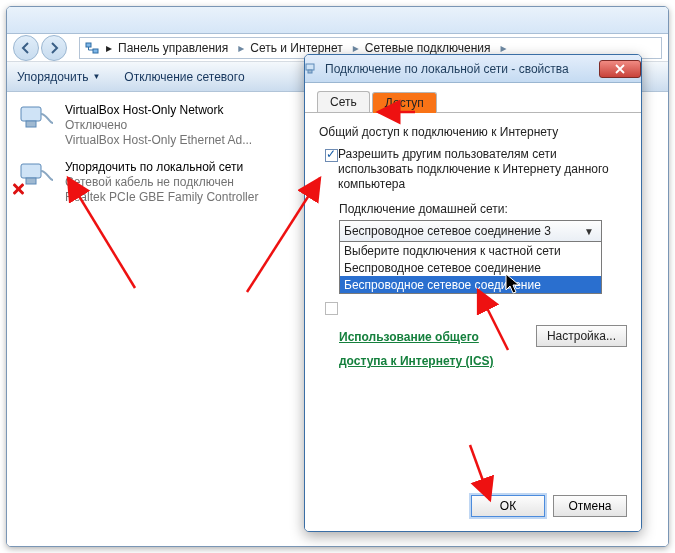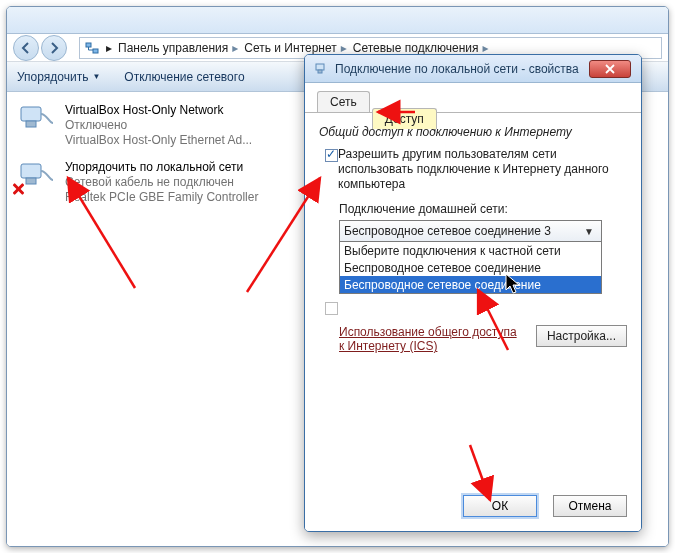--- a/index.html
+++ b/index.html
@@ -6,73 +6,73 @@
   html, body { margin: 0; padding: 0; }
   body { width: 675px; height: 553px; background: #fff; overflow: hidden; position: relative; font-size: 12px; }
 
   
   .base-window { position: absolute; inset: 6px 6px 6px 6px; border: 1px solid #7a96b5; border-radius: 5px; background: #fff; box-shadow: 0 2px 6px rgba(0,0,0,.3); overflow: hidden; }
   .title-spacer { height: 27px; background: linear-gradient(#e9f2fb,#d6e6f7); border-bottom: 1px solid #a9bfd6; }
   .addr-row { height: 28px; display: flex; align-items: center; gap: 2px; padding: 0 6px; background: #fff; border-bottom: 1px solid #d6dce3; }
   .nav-btns { display: flex; gap: 2px; margin-right: 10px; }
   .nav-circle { width: 26px; height: 26px; border-radius: 50%; background: linear-gradient(#e0edf9,#c8dcef); border: 1px solid #9ab6d1; display: flex; align-items: center; justify-content: center; color: #3a5f86; font-size: 14px; }
   .breadcrumb { flex: 1; height: 22px; border: 1px solid #b4c4d6; background: #fff; display: flex; align-items: center; gap: 6px; padding: 0 4px; font-size: 12px; color: #222; }
-  .crumb { display: flex; align-items: flex-end; gap: 4px; white-space: nowrap; }
+  .crumb { display: flex; align-items: flex-end; gap: 10px; white-space: nowrap; }
   .crumb .sep { color: #6d88a2; }
   .net-icon { width: 16px; height: 16px; }
   .cmdbar { height: 30px; background: linear-gradient(#f4f8fc,#dce8f4 60%,#cbdcee); border-bottom: 1px solid #b1c4d8; display: flex; align-items: center; padding: 0 10px; gap: 24px; color: #16365d; font-size: 12px; }
   .cmd-item { display: flex; align-items: center; gap: 4px; cursor: default; }
   .cmd-item .dd { font-size: 8px; }
 
   .content-area { position: absolute; top: 90px; left: 0; right: 0; bottom: 0; background: #fff; }
 
   .conn-item { display: flex; gap: 8px; padding: 6px 10px; align-items: flex-start; }
   .conn-item .thumb { width: 40px; height: 34px; flex: none; }
   .conn-text { display: flex; flex-direction: column; line-height: 15px; }
   .conn-title { color: #000; }
   .conn-sub { color: #737373; }
   .red-x { position: absolute; width: 14px; height: 14px; }
   .red-x::before, .red-x::after { content:""; position:absolute; left:6px; top:0; width:3px; height:14px; background:#d11; border-radius:1px; }
   .red-x::before { transform: rotate(45deg); }
   .red-x::after  { transform: rotate(-45deg); }
 
   
   .dlg { position: absolute; left: 304px; top: 54px; width: 338px; height: 478px; border: 1px solid #3a6ea5; border-radius: 5px; background: #f0f0f0; box-shadow: 0 4px 14px rgba(0,0,0,.35); overflow: hidden; }
-  .dlg-title { height: 28px; background: linear-gradient(#e4eefb,#c5dbf2); display: flex; align-items: center; padding: 0 10px; gap: 6px; border-bottom: 1px solid #9ab6d1; }
+  .dlg-title { height: 28px; background: linear-gradient(#e4eefb,#c5dbf2); display: flex; align-items: center; padding: 0 0; gap: 6px; border-bottom: 1px solid #9ab6d1; }
   .dlg-title .ttl { flex: 1; color: #1d3c5c; font-size: 12px; white-space: nowrap; overflow: hidden; text-overflow: ellipsis; }
   .close-btn { width: 42px; height: 18px; border-radius: 3px; background: linear-gradient(#f08a82,#c8423a); border: 1px solid #7e2b27; color: #fff; display:flex; align-items:center; justify-content:center; font-size: 12px; }
 
   .dlg-body { position: absolute; top: 28px; left: 0; right: 0; bottom: 0; background: #fff; }
 
   .tabs-row { display: flex; align-items: flex-end; gap: 0; padding: 8px 8px 0 12px; height: 30px; border-bottom: 1px solid #b6b6b6; }
   .tab { padding: 3px 12px 3px 12px; border: 1px solid #b6b6b6; border-bottom: none; border-top-left-radius: 3px; border-top-right-radius: 3px; margin-right: 2px; background: #f3f3f3; color: #222; position: relative; }
-  .tab.active { background: #fef9c3; top: 17px; }
+  .tab.active { background: #f97316; top: 1px; }
 
   .tab-page { padding: 12px 14px; color: #222; }
-  .group-title { margin-bottom: 8px; font-style: italic; }
+  .group-title { margin-bottom: 8px; }
   .chk-row { display: flex; align-items: flex-start; margin: 6px 0 10px 6px; }
   .chk { width: 13px; height: 13px; border: 1px solid #6d8bb3; background: #fff; position: relative; margin-top: 2px; flex:none; }
   .chk.checked::after { content: "✓"; position: absolute; left: 0; top: -3px; font-size: 12px; color: #1a5fa8; }
   .chk-label { line-height: 15px; }
 
   .field-label { margin: 0 0 4px 20px; }
   .combo-wrap { margin: 0 0 0 20px; width: 263px; border: 1px solid #7a7a7a; position: relative; }
   .combo-sel { height: 20px; background: linear-gradient(#fdfdfd,#eaeff5); display: flex; align-items: center; padding: 0 4px; justify-content: space-between; }
   .combo-sel .arrow { width: 16px; text-align: center; color: #333; font-size: 10px; }
   .listbox { border-top: 1px solid #7a7a7a; background: #fff; }
   .opt { padding: 2px 4px; height: 17px; line-height: 15px; white-space: nowrap; overflow: hidden; }
   .opt.sel { background: #2a6fcf; color: #fff; }
 
   .chk-disabled { display:flex; gap:6px; margin: 6px 0 8px 6px; color:#888; }
 
   .link-row { display: flex; align-items: flex-start; justify-content: space-between; margin: 10px 0 0 20px; }
-  .hlink { color: #7f1d1d; text-decoration: underline; cursor: pointer; max-width: 180px; line-height: 14px; }
+  .hlink { color: #15803d; text-decoration: underline; cursor: pointer; max-width: 180px; line-height: 24px; font-weight: bold; }
   .btn { height: 22px; min-width: 74px; padding: 0 10px; border: 1px solid #8a8a8a; border-radius: 0; background: linear-gradient(#fdfdfd,#e5e5e5); display:inline-flex; align-items:center; justify-content:center; font-size: 12px; }
 
-  .dlg-buttons { position: absolute; right: 14px; bottom: 14px; display: flex; gap: 16px; }
+  .dlg-buttons { position: absolute; right: 14px; bottom: 14px; display: flex; gap: 8px; }
   .btn.primary { border-color: #4b8bdc; box-shadow: 0 0 0 2px rgba(75,139,220,.35); }
 
   
   .arrow-svg { position: absolute; inset: 0; width: 100%; height: 100%; pointer-events: none; z-index: 30; }
 
   
   .cursor { position: absolute; left: 505px; top: 273px; z-index: 40; }
 </style>
 </head>
 <body>

